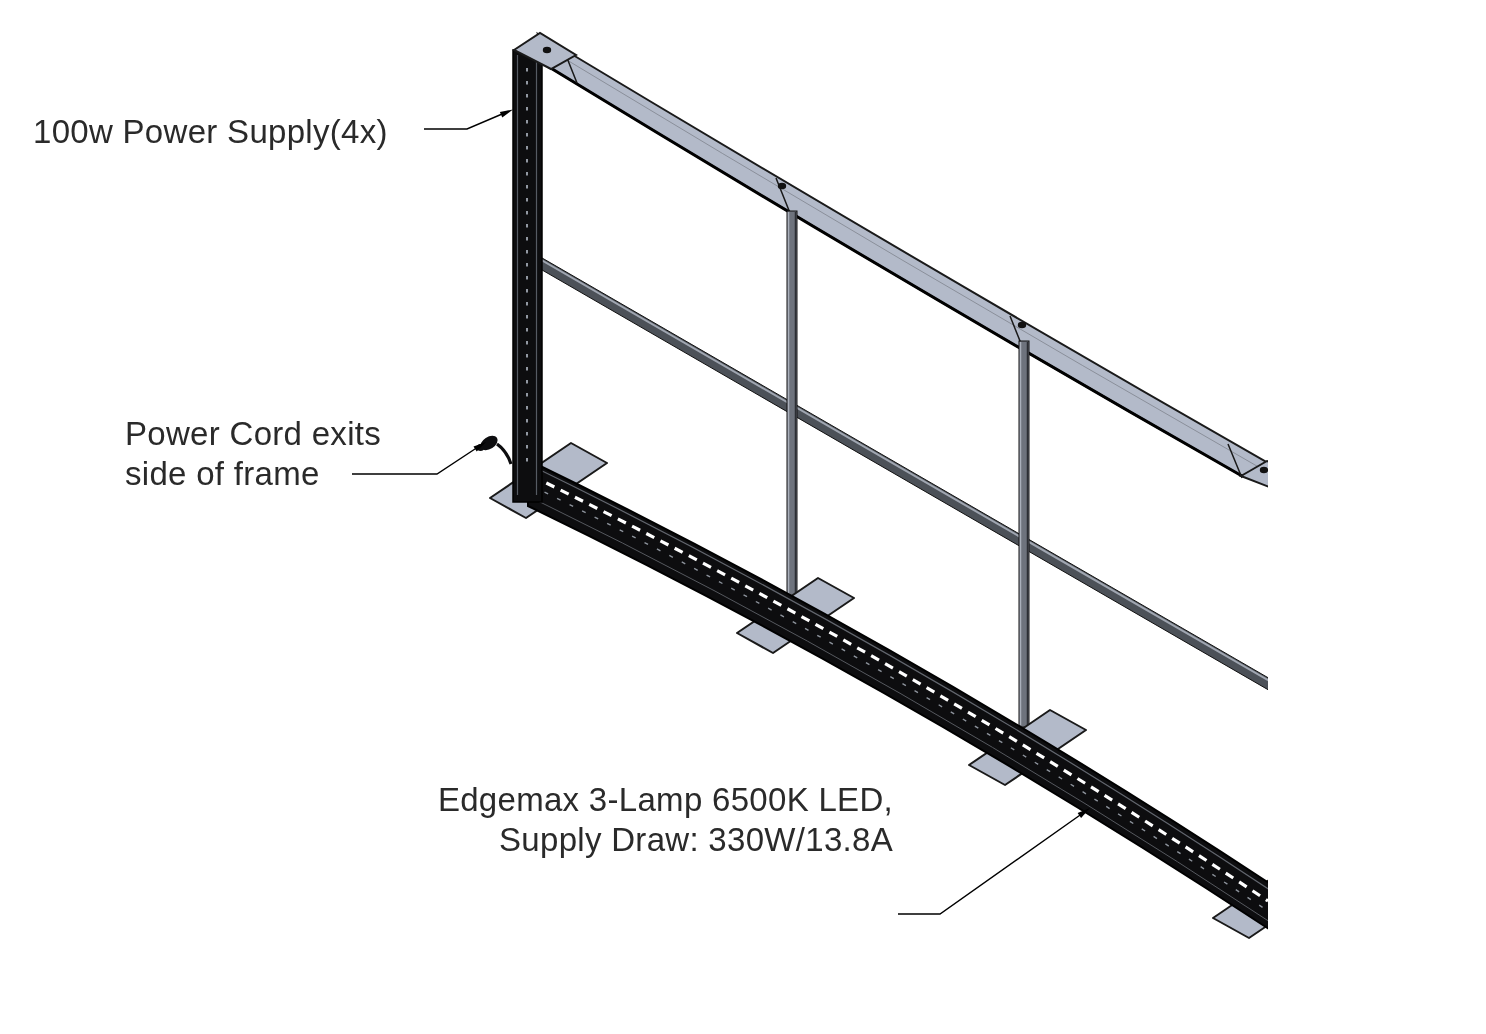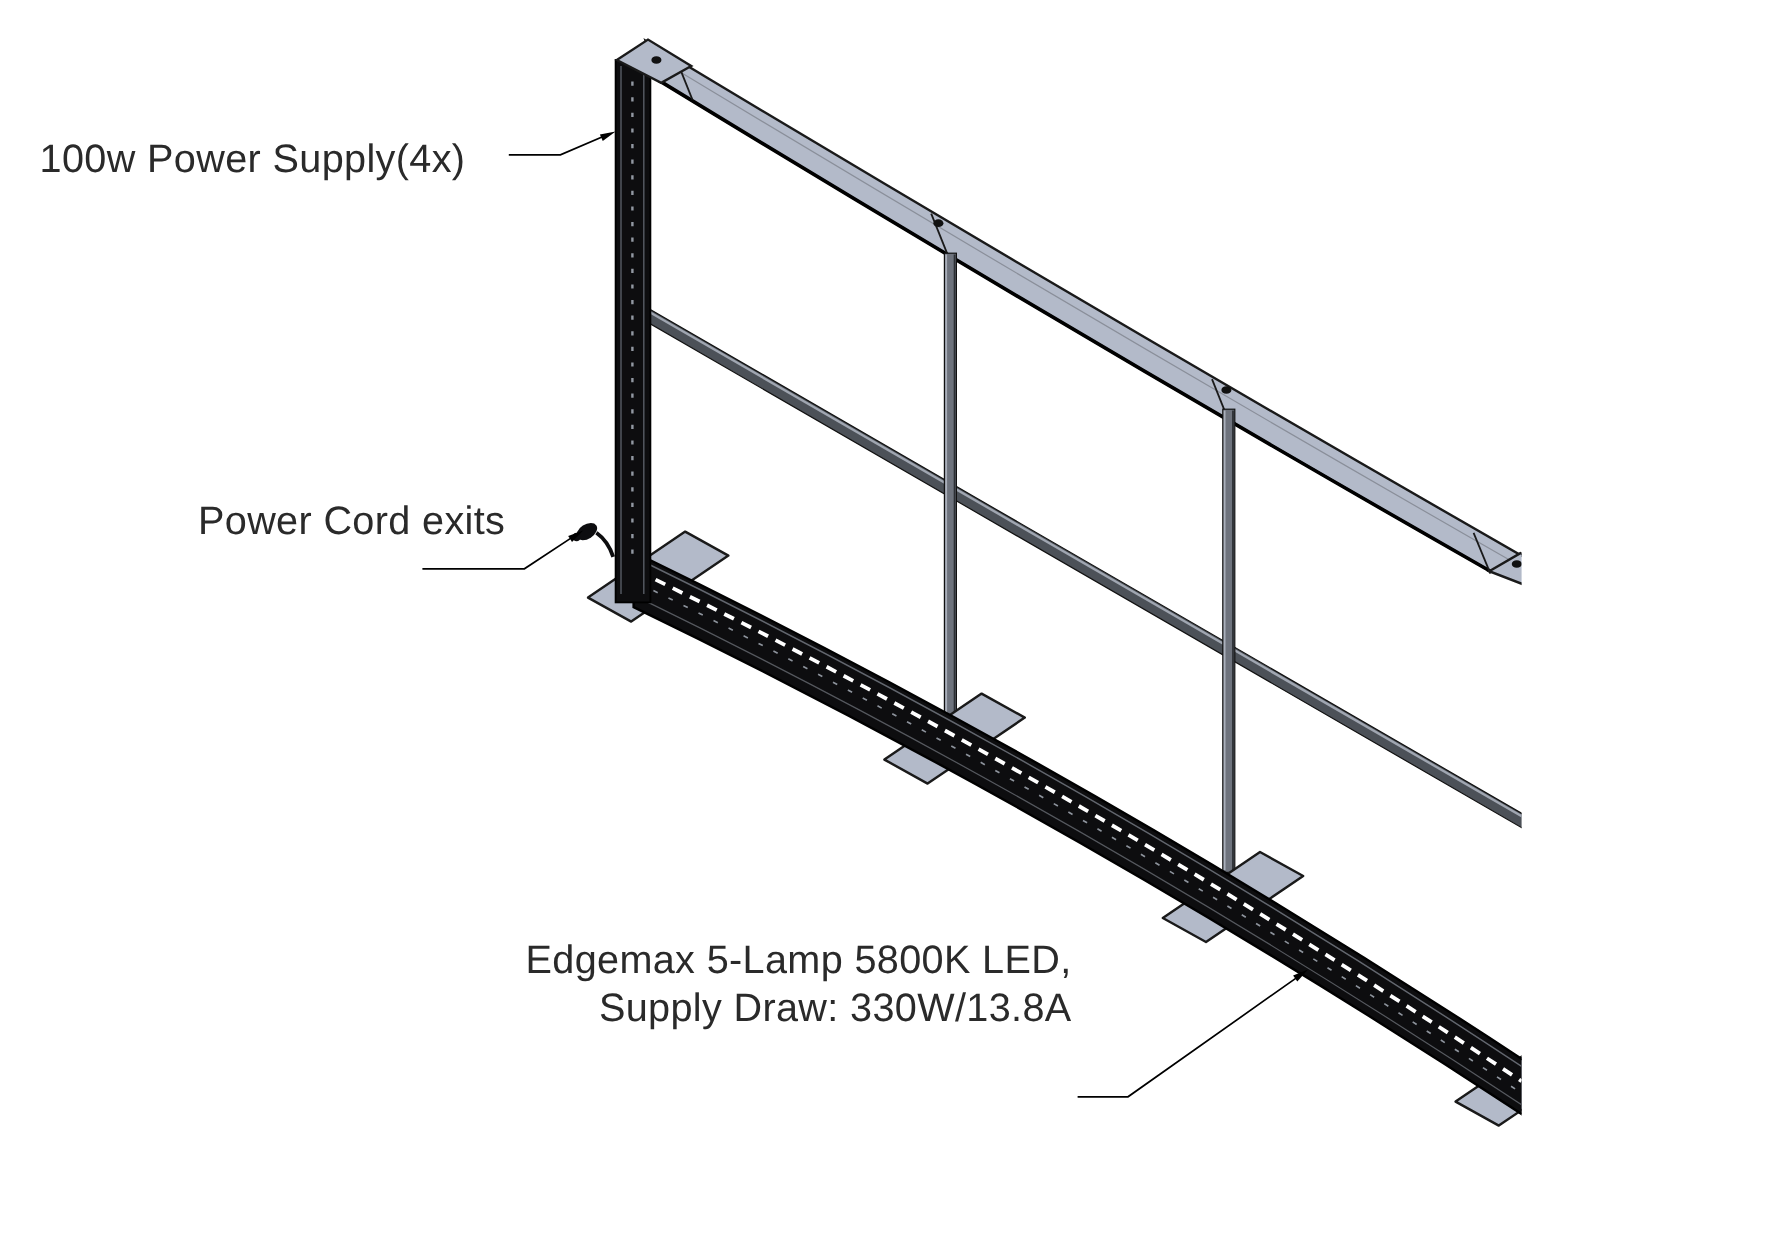--- a/index.html
+++ b/index.html
@@ -102,22 +102,23 @@
       <polyline points="352,474 437,474 478,447" fill="none" stroke="#000000" stroke-width="1.4"></polyline>
       <polygon points="486,442 476.7,451.6 473.5,446.6" fill="#000000"></polygon>
 
       <polyline points="898,914 940,914 1083,813" fill="none" stroke="#000000" stroke-width="1.4"></polyline>
       <polygon points="1090,808 1081.1,817.9 1077.6,813" fill="#000000"></polygon>
     </g>
   </svg>
 
   <div id="callout-power-supply" class="callout" style="left:33px;top:112px;">100w Power Supply(4x)</div>
 
-  <div class="callout" style="left:125px;top:414px;margin-left:40px;">
+  <div class="callout" style="left:125px;top:414px;">
     <div>Power Cord exits</div>
+    <div>side of frame</div>
   </div>
 
   <div id="callout-led" class="callout" style="left:363px;top:780px;width:530px;">
-    <div>Edgemax 5-Lamp 5800K LED,</div>
+    <div>Edgemax 3-Lamp 6500K LED,</div>
     <div>Supply Draw: 330W/13.8A</div>
   </div>
 
 </div>
 
 </body></html>

